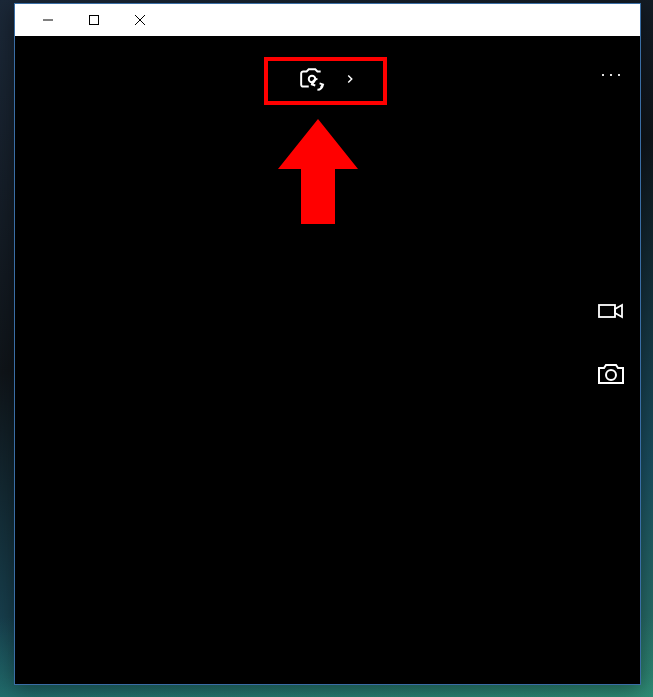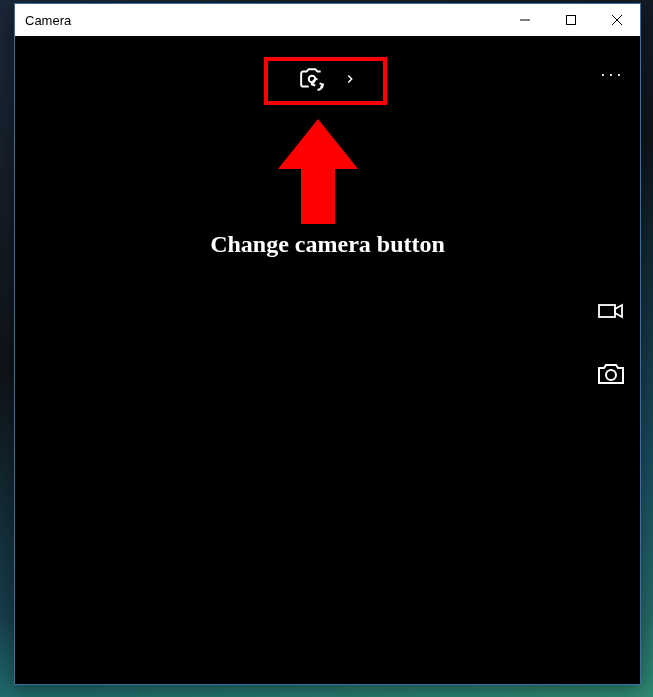--- a/index.html
+++ b/index.html
@@ -135,21 +135,20 @@
       justify-content: center;
     }
   </style>
 </head>
 <body>
 
 <div class="desktop-bg"></div>
 
 <div class="window">
   <div class="titlebar">
-    <div class="titlebar-title">Camera</div>
     <div class="window-controls">
       <div class="win-btn">
         <svg width="10" height="10">
             <line x1="0" y1="5" x2="10" y2="5" stroke="#000" stroke-width="1"></line>
           </svg>
       </div>
       <div class="win-btn">
         <svg width="10" height="10">
             <rect x="0.5" y="0.5" width="9" height="9" fill="none" stroke="#000" stroke-width="1"></rect>
           </svg>
@@ -205,14 +204,13 @@
   </div>
 
   <div class="highlight-box"></div>
 
   <div class="annotation-arrow">
     <svg width="90" height="110" viewBox="0 0 90 110">
       <polygon points="45,0 85,50 62,50 62,105 28,105 28,50 5,50" fill="#ff0000"></polygon>
     </svg>
   </div>
 
-  <div class="annotation-text">Change camera button</div>
 </div>
 
 </body></html>

